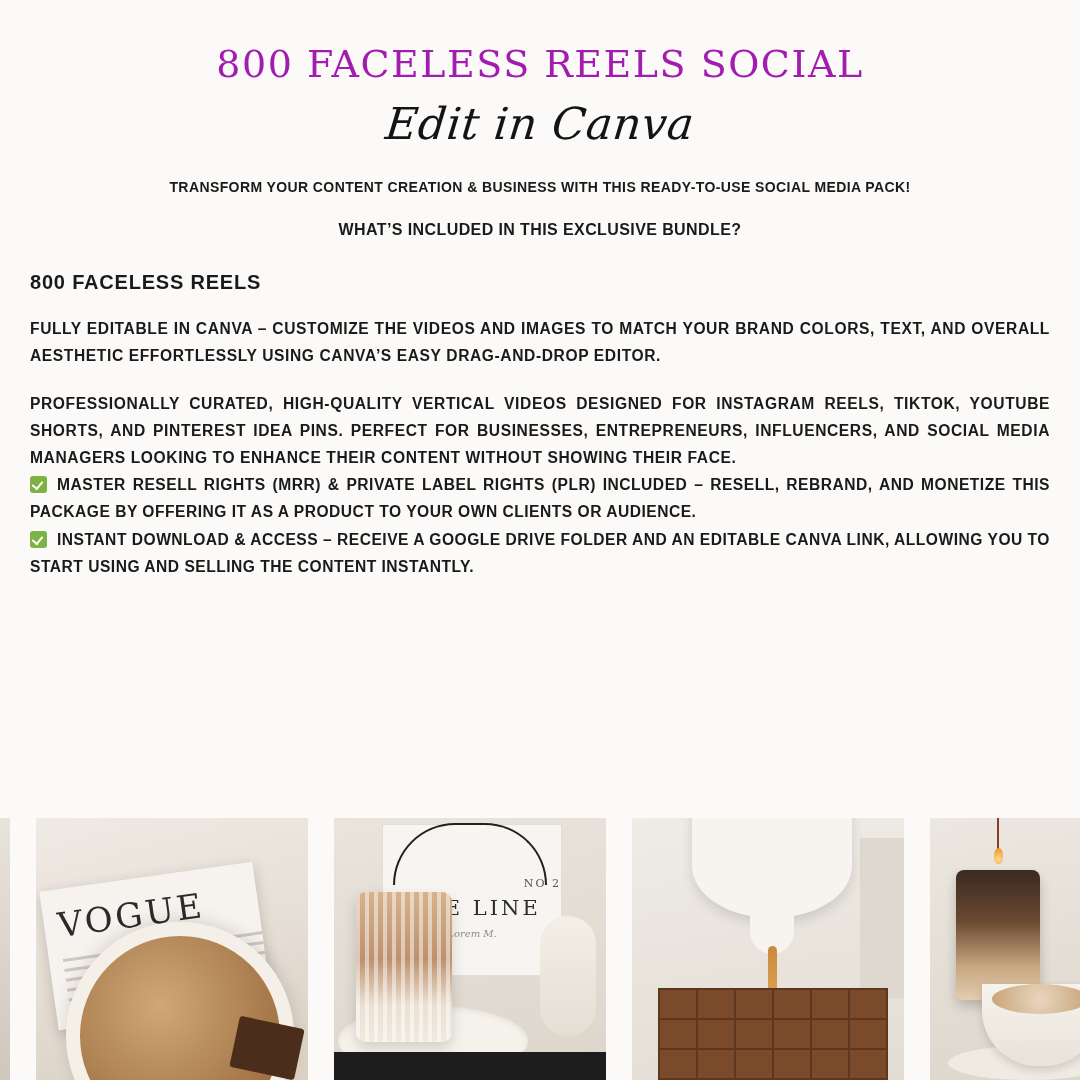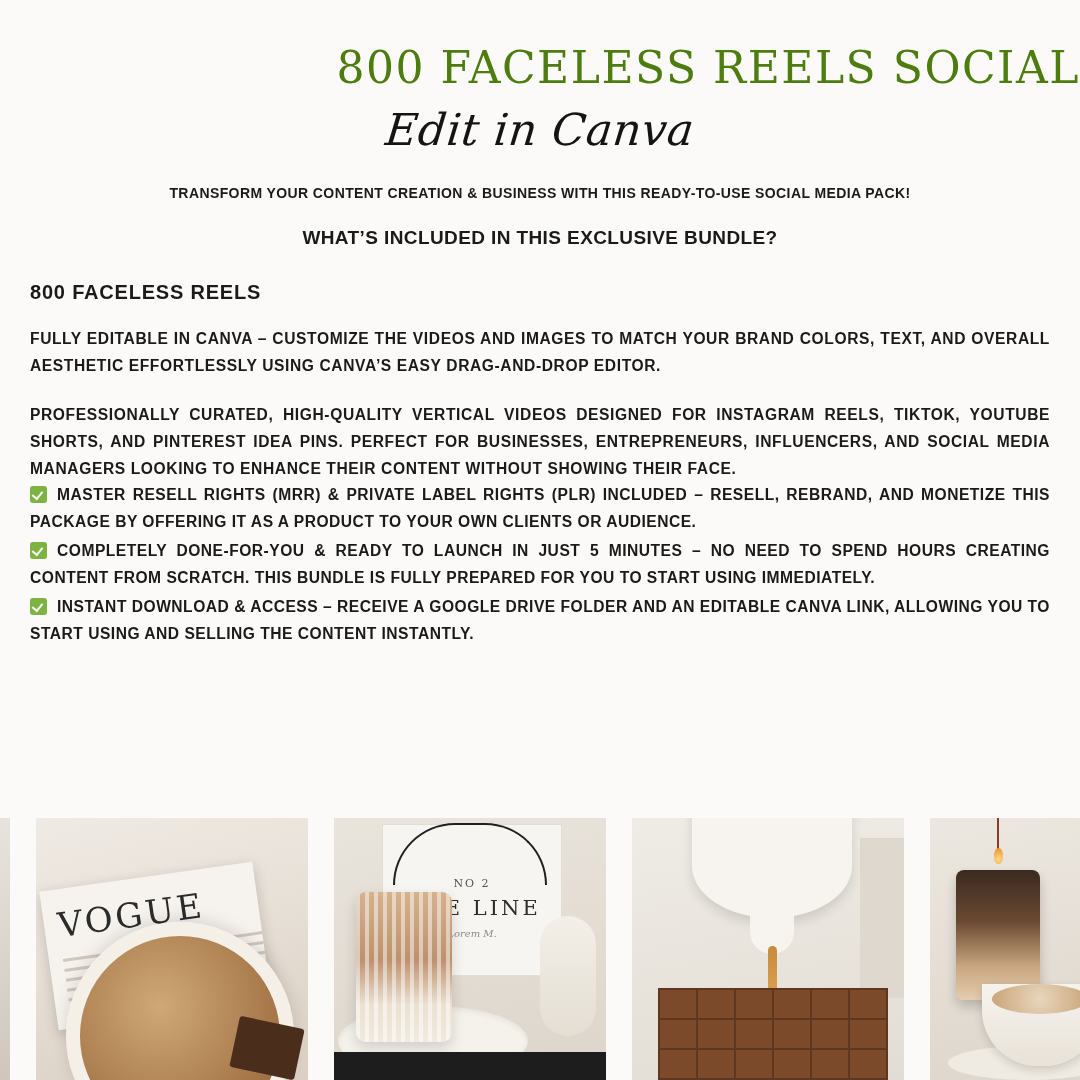--- a/index.html
+++ b/index.html
@@ -22,27 +22,26 @@
     box-sizing: border-box;
   }
 
   
   .header {
     padding-top: 44px;
     text-align: center;
   }
   .title-main {
     font-family: "DejaVu Serif", serif;
-    font-size: 44px;
+    font-size: 38px;
     letter-spacing: 1.5px;
     font-weight: 400;
-    color: #4d7c0f;
+    color: #a21caf;
     line-height: 1.1;
     white-space: nowrap;
-    text-align: right;
   }
   .title-script {
     font-family: "DejaVu Serif", serif;
     font-style: italic;
     font-size: 44px;
     font-weight: 400;
     color: #141414;
     margin-top: 12px;
     letter-spacing: 0.5px;
     transform: skewX(-6deg);
@@ -63,21 +62,21 @@
   .tagline {
     text-align: center;
     font-weight: bold;
     font-size: 14px;
     letter-spacing: 0.4px;
     margin-top: 30px;
   }
   .question {
     text-align: center;
     font-weight: bold;
-    font-size: 19px;
+    font-size: 16px;
     letter-spacing: 0.4px;
     margin-top: 26px;
   }
   .section-label {
     font-weight: bold;
     font-size: 20px;
     letter-spacing: 0.8px;
     margin-top: 32px;
   }
   .para {
@@ -208,21 +207,21 @@
     width: 178px;
     height: 150px;
     background: #f7f5f1;
     border: 1px solid #e2ded7;
   }
   .p-coffee .frame .no2 {
     font-family: "DejaVu Serif", serif;
     font-size: 11px;
     letter-spacing: 2px;
     color: #555;
-    text-align: center;
+    text-align: right;
     margin-top: 52px;
   }
   .p-coffee .frame .ol {
     font-family: "DejaVu Serif", serif;
     font-size: 21px;
     letter-spacing: 3px;
     color: #2c2c2c;
     text-align: center;
     margin-top: 6px;
   }
@@ -421,23 +420,20 @@
 
     <div class="section-label">800 FACELESS REELS</div>
 
     <div class="para tight">FULLY EDITABLE IN CANVA – CUSTOMIZE THE VIDEOS AND IMAGES TO MATCH YOUR BRAND COLORS, TEXT, AND OVERALL AESTHETIC EFFORTLESSLY USING CANVA’S EASY DRAG-AND-DROP EDITOR.</div>
 
     <div class="para">PROFESSIONALLY CURATED, HIGH-QUALITY VERTICAL VIDEOS DESIGNED FOR INSTAGRAM REELS, TIKTOK, YOUTUBE SHORTS, AND PINTEREST IDEA PINS. PERFECT FOR BUSINESSES, ENTREPRENEURS, INFLUENCERS, AND SOCIAL MEDIA MANAGERS LOOKING TO ENHANCE THEIR CONTENT WITHOUT SHOWING THEIR FACE.</div>
 
     <div class="bullets">
       <div class="bullet">
         <span class="check"></span><span>MASTER RESELL RIGHTS (MRR) &amp; PRIVATE LABEL RIGHTS (PLR) INCLUDED – RESELL, REBRAND, AND MONETIZE THIS PACKAGE BY OFFERING IT AS A PRODUCT TO YOUR OWN CLIENTS OR AUDIENCE.</span>
-      </div>
-      <div class="bullet">
-        <span class="check"></span><span>COMPLETELY DONE-FOR-YOU &amp; READY TO LAUNCH IN JUST 5 MINUTES – NO NEED TO SPEND HOURS CREATING CONTENT FROM SCRATCH. THIS BUNDLE IS FULLY PREPARED FOR YOU TO START USING IMMEDIATELY.</span>
       </div>
       <div class="bullet">
         <span class="check"></span><span>INSTANT DOWNLOAD &amp; ACCESS – RECEIVE A GOOGLE DRIVE FOLDER AND AN EDITABLE CANVA LINK, ALLOWING YOU TO START USING AND SELLING THE CONTENT INSTANTLY.</span>
       </div>
     </div>
 
   </div>
 
   <div class="photo-strip">
 

